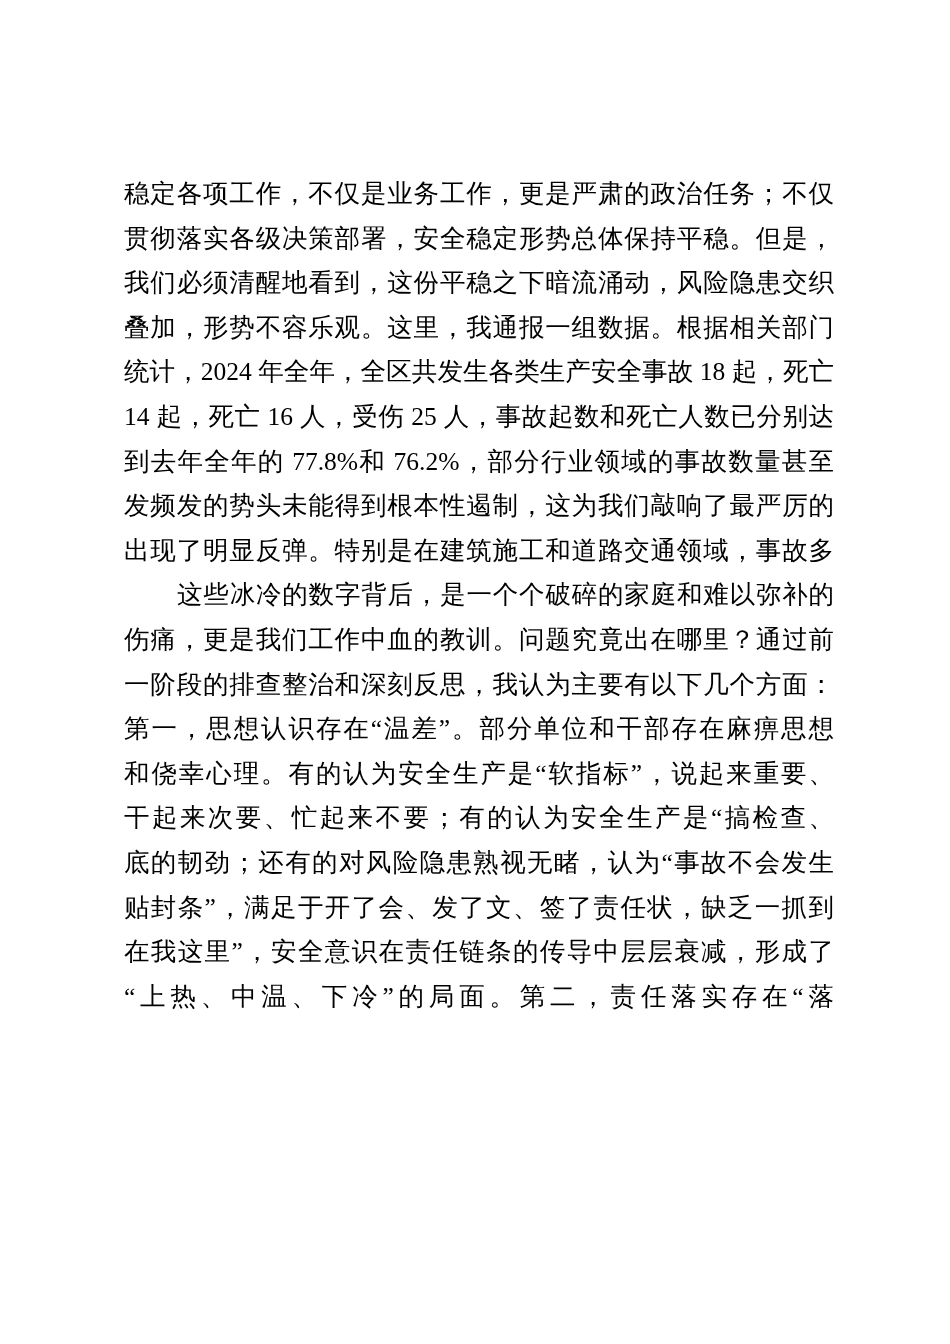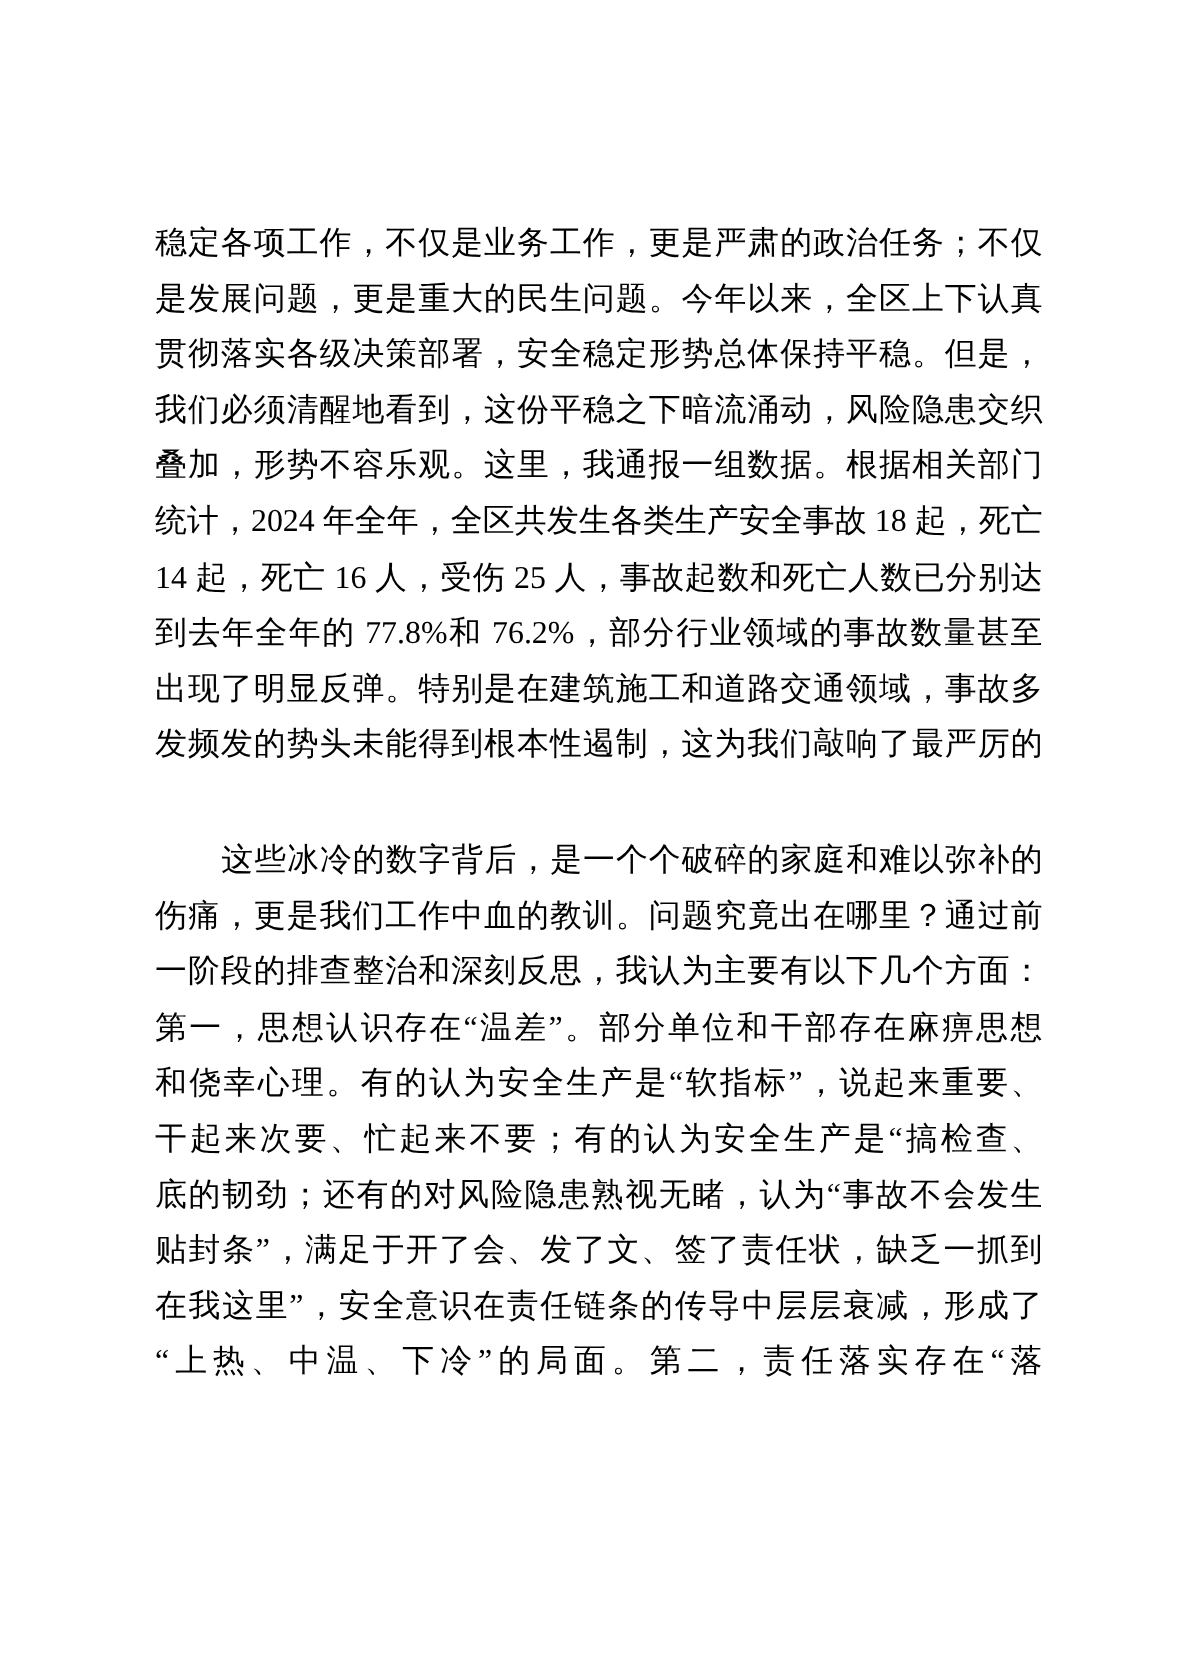--- a/index.html
+++ b/index.html
@@ -34,40 +34,38 @@
     text-align: justify;
     
     text-align-last: justify;
     overflow: hidden;
   }
   .line.para-end {
     text-align-last: left;
   }
   .line.indent {
     text-indent: 53px;
-    margin-top: 48px;
   }
 </style>
 </head>
 <body>
 
 <div class="page">
   <div class="text-block">
 
     <div class="paragraph">
       <div class="line">稳定各项工作，不仅是业务工作，更是严肃的政治任务；不仅</div>
-      <div class="line">是发展问题，更是重大的民生问题。今年以来，全区上下认真</div>
       <div class="line">贯彻落实各级决策部署，安全稳定形势总体保持平稳。但是，</div>
       <div class="line">我们必须清醒地看到，这份平稳之下暗流涌动，风险隐患交织</div>
       <div class="line">叠加，形势不容乐观。这里，我通报一组数据。根据相关部门</div>
       <div class="line">统计，2024 年全年，全区共发生各类生产安全事故 18 起，死亡</div>
       <div class="line">14 起，死亡 16 人，受伤 25 人，事故起数和死亡人数已分别达</div>
       <div class="line">到去年全年的 77.8%和 76.2%，部分行业领域的事故数量甚至</div>
+      <div class="line">发频发的势头未能得到根本性遏制，这为我们敲响了最严厉的</div>
       <div class="line">出现了明显反弹。特别是在建筑施工和道路交通领域，事故多</div>
-      <div class="line">发频发的势头未能得到根本性遏制，这为我们敲响了最严厉的</div>
     </div>
 
     <div class="paragraph">
       <div class="line indent">这些冰冷的数字背后，是一个个破碎的家庭和难以弥补的</div>
       <div class="line">伤痛，更是我们工作中血的教训。问题究竟出在哪里？通过前</div>
       <div class="line">一阶段的排查整治和深刻反思，我认为主要有以下几个方面：</div>
       <div class="line">第一，思想认识存在“温差”。部分单位和干部存在麻痹思想</div>
       <div class="line">和侥幸心理。有的认为安全生产是“软指标”，说起来重要、</div>
       <div class="line">干起来次要、忙起来不要；有的认为安全生产是“搞检查、</div>
       <div class="line">底的韧劲；还有的对风险隐患熟视无睹，认为“事故不会发生</div>

